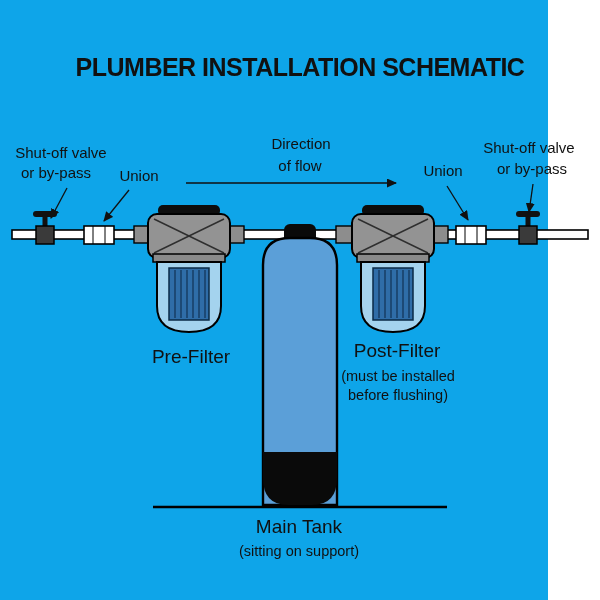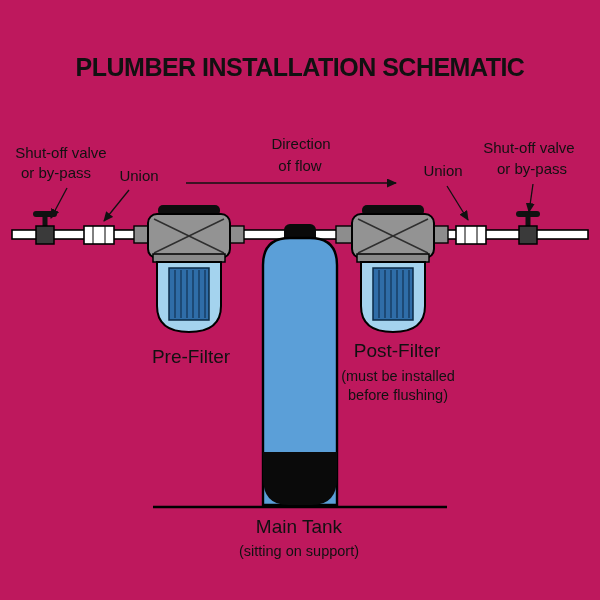--- a/index.html
+++ b/index.html
@@ -7,24 +7,24 @@
     padding: 0;
     background: #ffffff;
   }
   body {
     width: 600px;
     height: 600px;
     overflow: hidden;
     font-family: "Liberation Sans", sans-serif;
   }
   .canvas {
-    width: 600px;
+    width: 548px;
     height: 600px;
     position: relative;
-    background: #be185d;
+    background: #0ea5e9;
     text-decoration: underline;
   }
   svg text {
     font-family: "Liberation Sans", sans-serif;
     fill: #111111;
   }
   .title-text {
     font-size: 25px;
     font-weight: bold;
     letter-spacing: -0.5px;

